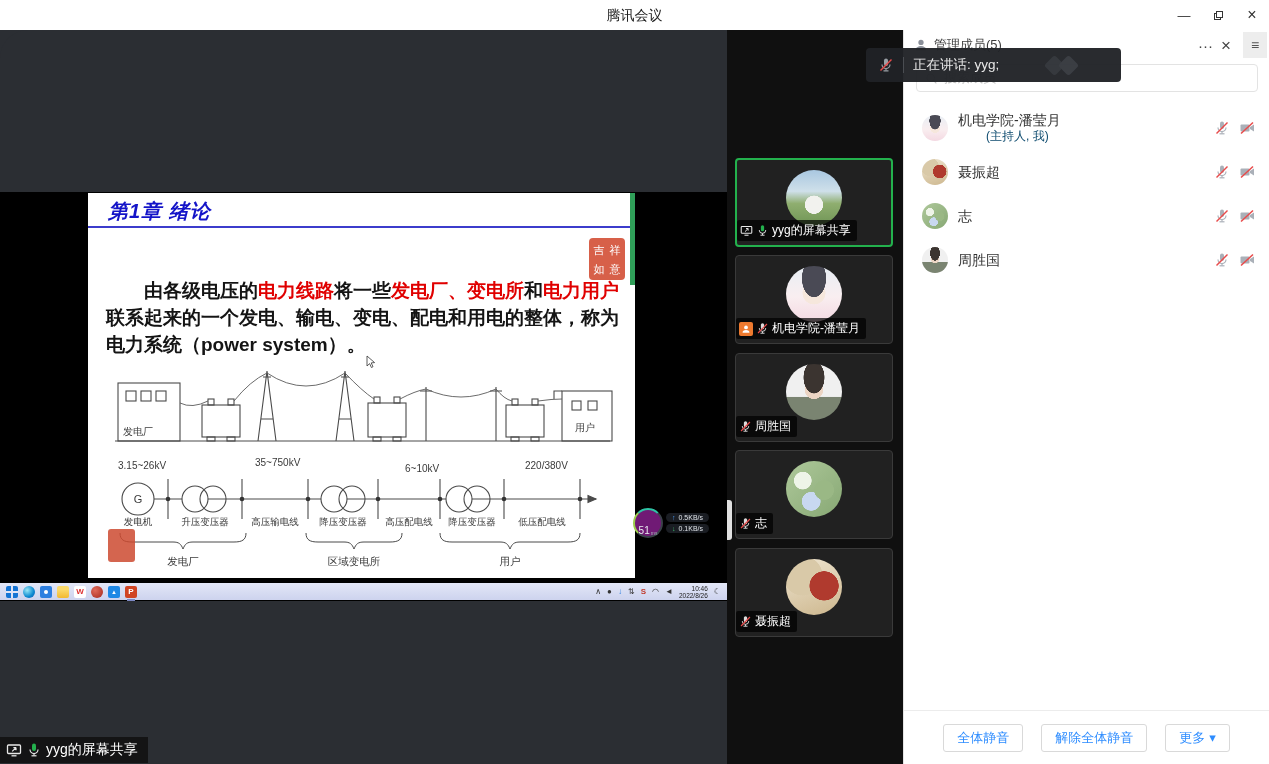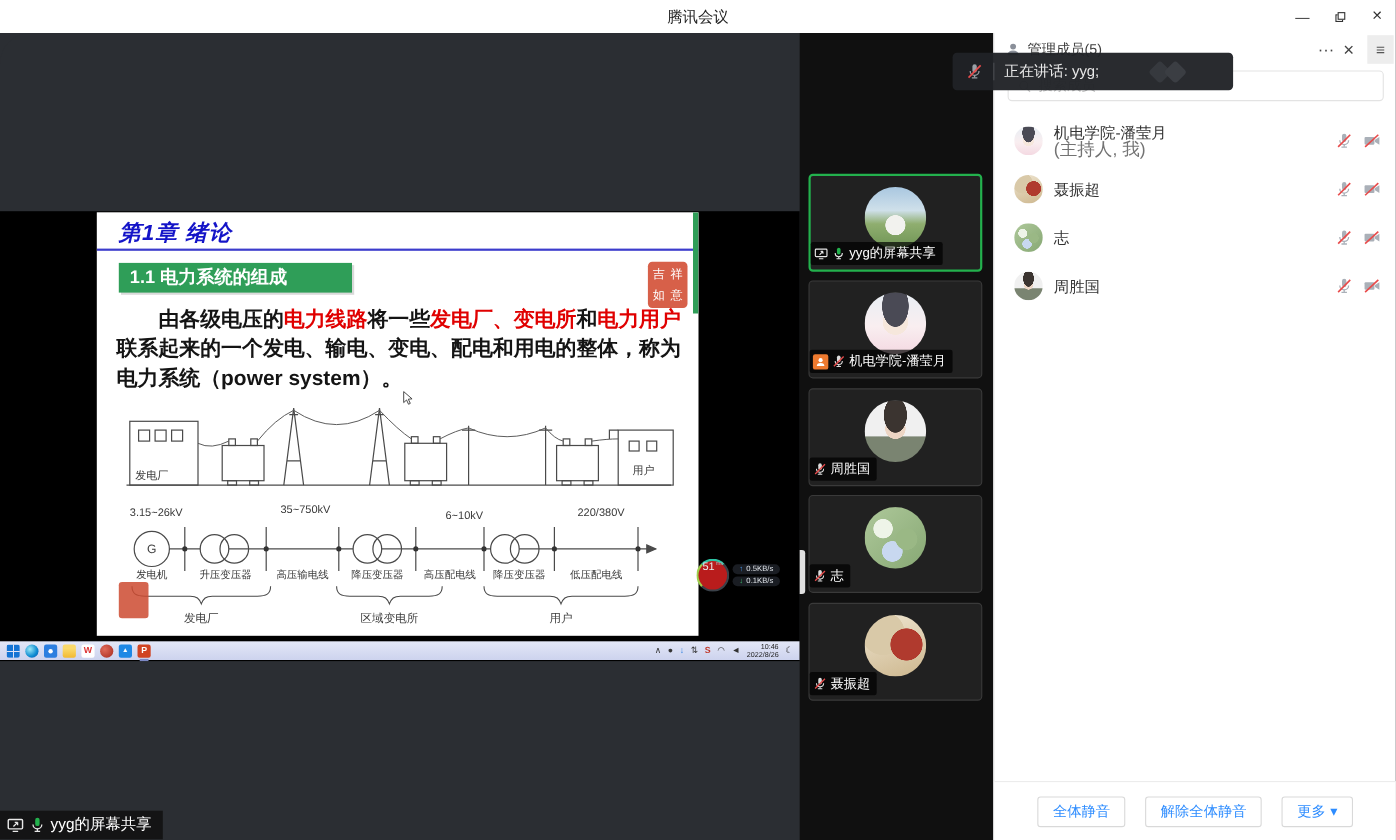--- a/index.html
+++ b/index.html
@@ -53,22 +53,22 @@
   .tb-mnt{background:#1e88e5;color:#fff;font-size:6px;}
   .tb-ppt{background:#d04423;color:#fff;}
   .tb-ppt::after{content:"";position:absolute;left:2px;bottom:-3px;width:8px;height:2px;background:#7c88c4;}
   .tb-tray{margin-left:auto;display:flex;align-items:center;gap:6px;padding-right:6px;}
   .tb-tray .tg{font-size:8px;color:#333;line-height:1;}
   .tg.blue{color:#2d7fe0;} .tg.red{color:#c0392b;font-weight:700;}
   .tb-clock{font-size:6.5px;line-height:7px;color:#222;text-align:right;}
 
   
   .net{position:absolute;left:633px;top:478px;display:flex;align-items:center;gap:3px;}
-  .net-circle{width:30px;height:30px;border-radius:50%;background:#b91c1c;border:2px solid #3a4149;border-top-color:#2ec4a5;border-left-color:#9ccf4c;
-              display:flex;align-items:flex-start;justify-content:center;color:#e8ecef;font-size:10px;}
+  .net-circle{width:30px;height:30px;border-radius:50%;background:#701a75;border:2px solid #3a4149;border-top-color:#2ec4a5;border-left-color:#9ccf4c;
+              display:flex;align-items:flex-end;justify-content:center;color:#e8ecef;font-size:10px;}
   .net-circle small{font-size:5px;margin-left:1px;color:#aab2ba;}
   .net-pills{display:flex;flex-direction:column;gap:2px;}
   .net-pill{background:rgba(28,32,38,.92);border-radius:7px;padding:1px 6px;font-size:7px;color:#dfe3e8;display:flex;align-items:center;gap:3px;}
   .net-pill .up{color:#4a9df8;} .net-pill .dn{color:#3fbf6e;}
 
   
   .share-badge{position:absolute;left:0;top:707px;height:26px;background:rgba(18,18,18,.92);
                display:flex;align-items:center;gap:4px;padding:0 10px 0 6px;color:#fff;font-size:14px;}
 
   
@@ -105,21 +105,21 @@
   .panel-title{font-size:13px;color:#3c3c3c;margin-left:6px;}
   .ph-right{margin-left:auto;display:flex;align-items:center;gap:8px;margin-right:28px;}
   .ph-btn{color:#444;font-size:15px;line-height:1;cursor:default;}
   .hamburger{position:absolute;right:2px;top:2px;width:24px;height:26px;background:#ededed;display:flex;align-items:center;justify-content:center;color:#555;font-size:14px;}
   .searchbox{position:absolute;left:12px;top:34px;width:342px;height:28px;border:1px solid #e3e3e3;border-radius:4px;
              display:flex;align-items:center;gap:6px;padding:0 8px;color:#c0c0c0;font-size:13px;background:#fff;}
   .member-list{position:absolute;left:0;top:76px;width:100%;}
   .m-row{height:44px;display:flex;align-items:center;padding:0 14px 0 18px;}
   .m-av{width:26px;height:26px;margin-right:10px;}
   .m-name{font-size:14px;color:#333;line-height:17px;}
-  .m-sub{font-size:16px;color:#737373;line-height:15px;}
+  .m-sub{font-size:12px;color:#0c4a6e;line-height:15px;margin-left:28px;}
   .m-icons{margin-left:auto;display:flex;align-items:center;gap:9px;}
   .icon16{width:16px;height:16px;display:block;}
   .panel-footer{position:absolute;left:0;bottom:0;width:100%;height:54px;border-top:1px solid #ececec;
                 display:flex;align-items:center;justify-content:center;gap:18px;background:#fff;}
   .pf-btn{height:28px;padding:0 13px;border:1px solid #d9d9d9;border-radius:3px;background:#fff;color:#2d8cff;font-size:13px;
           display:flex;align-items:center;gap:4px;cursor:default;}
 
   
   .toast{position:absolute;left:866px;top:48px;width:255px;height:34px;background:rgba(32,34,38,.96);border-radius:4px;
          display:flex;align-items:center;gap:9px;padding:0 12px;z-index:60;overflow:hidden;}
@@ -149,21 +149,20 @@
     </div>
   </div>
 
   <div class="stage">
     <div class="desktop">
 
       <div class="slide">
         <div class="slide-chapter">第1章  绪论</div>
         <div class="slide-rule"></div>
         <div class="green-strip"></div>
-        <div class="section-box">1.1 电力系统的组成</div>
         <div class="seal">
           <span>吉</span>
             <span>祥</span>
             <span>如</span>
             <span>意</span>
         </div>
 
         <p class="slide-par"><span>由各级电压的</span><span class="red">电力线路</span><span>将一些</span><span class="red">发电厂、变电所</span><span>和</span><span class="red">电力用户</span><span>联系起来的一个发电、输电、变电、配电和用电的整体，称为电力系统（power system）。</span></p>
 
         <svg class="diagram" width="505" height="214" viewBox="0 0 505 214">

